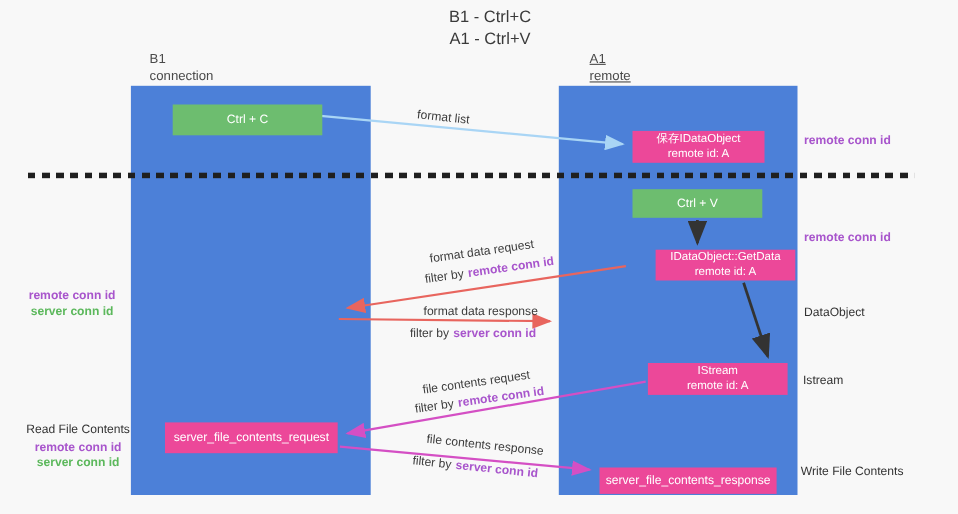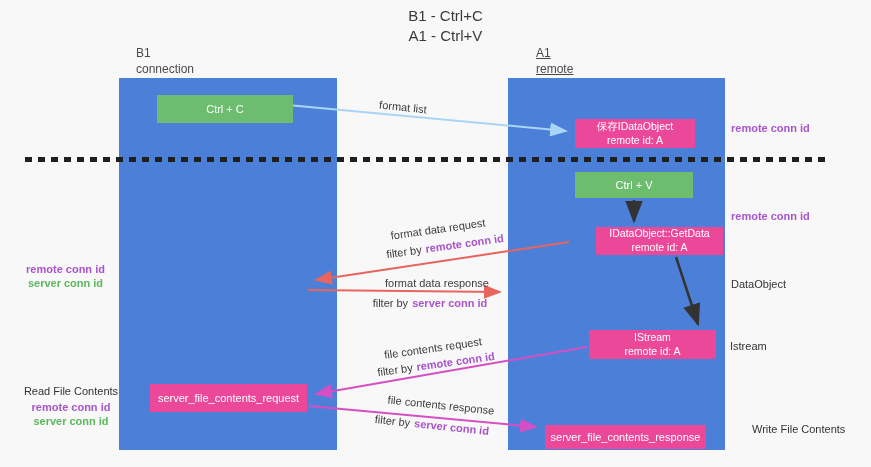--- a/index.html
+++ b/index.html
@@ -126,21 +126,21 @@
 
   <div class="lbl rot" style="left:441px;top:405px;transform:translate(-50%,-50%) rotate(6deg);">file contents response</div>
   <div class="lbl rot fl" style="left:432px;top:425px;transform:translate(-50%,-50%) rotate(6deg);">
     <span class="pre">filter by</span><span class="purple">server conn id</span>
   </div>
 
   <div class="lbl purple" style="left:731px;top:122px;">remote conn id</div>
   <div class="lbl purple" style="left:731px;top:210px;">remote conn id</div>
   <div class="lbl dark" style="left:731px;top:233px;margin-top:45px;">DataObject</div>
   <div class="lbl dark" style="left:730px;top:340px;">Istream</div>
-  <div class="lbl dark" style="left:752px;top:423px;">Write File Contents</div>
+  <div class="lbl dark" style="left:728px;top:423px;">Write File Contents</div>
 
   <div class="lbl ctr" style="left:8px;top:262px;width:115px;">
     <div class="purple">remote conn id</div>
     <div class="greentxt">server conn id</div>
   </div>
   <div class="lbl ctr" style="left:10px;top:384px;width:122px;">
     <div class="dark" style="margin-bottom:2px;">Read File Contents</div>
     <div class="purple">remote conn id</div>
     <div class="greentxt">server conn id</div>
   </div>

